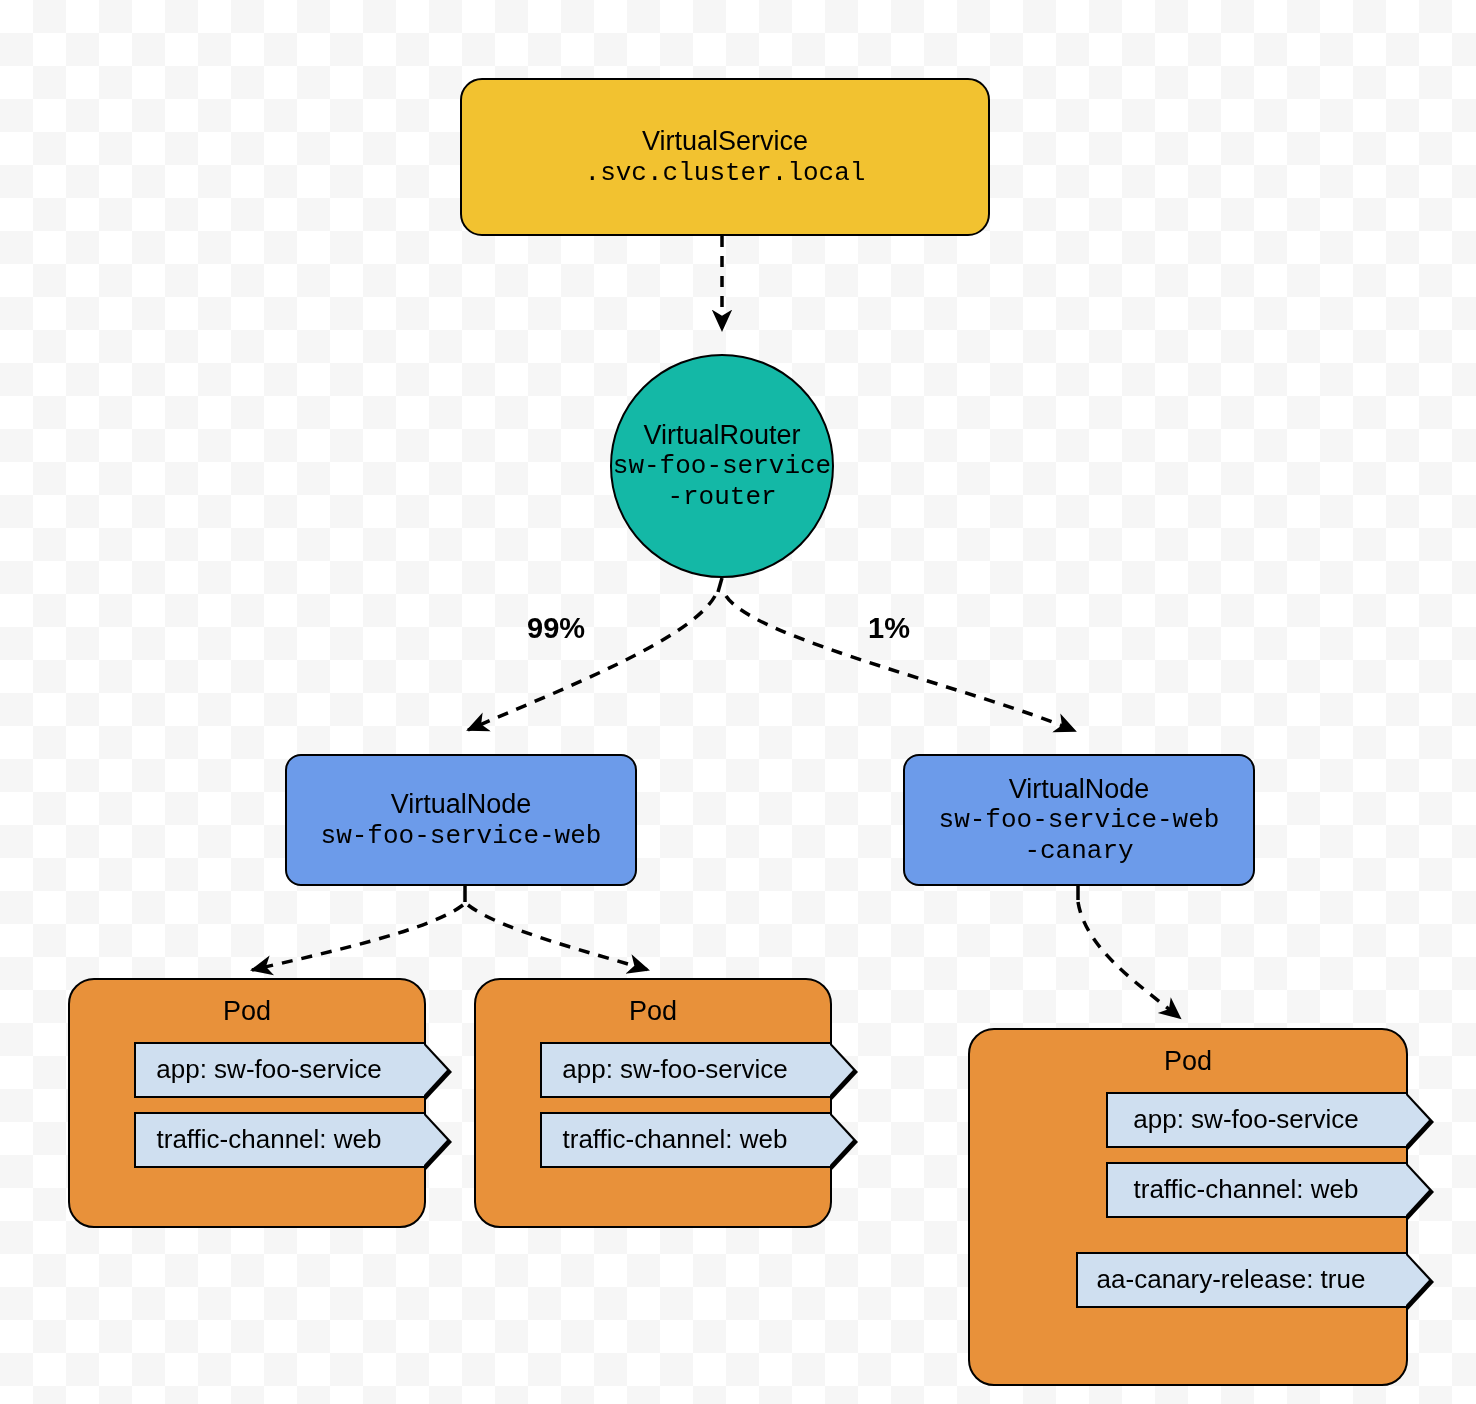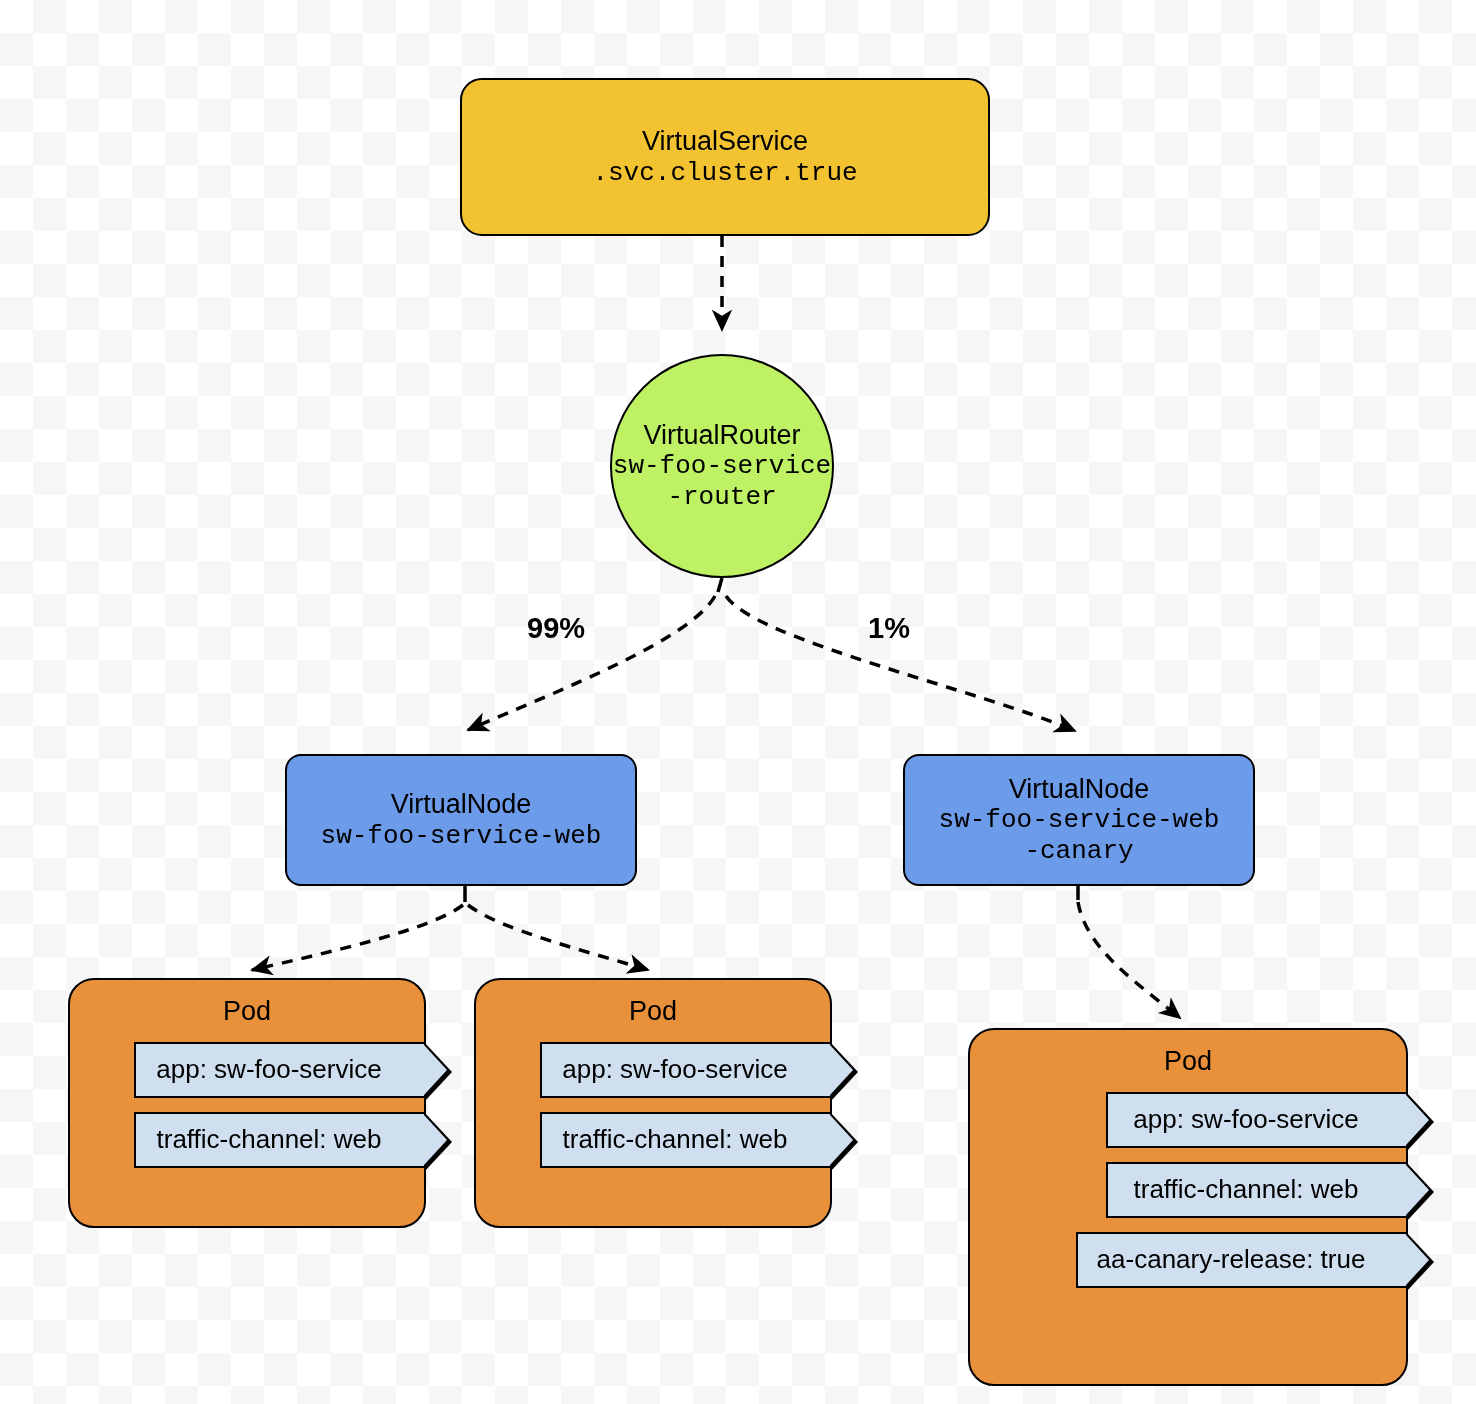--- a/index.html
+++ b/index.html
@@ -59,21 +59,21 @@
     font-size: 26px;
     white-space: pre;
   }
 
   .vservice {
     background: #f2c230;
     border-radius: 22px;
   }
 
   .vrouter {
-    background: #bef264;
+    background: #14b8a6;
     border-radius: 50%;
     text-align: center;
   }
 
   .vnode {
     background: #6c9bea;
     border-radius: 16px;
   }
 
   .pod {
@@ -193,21 +193,21 @@
     </g>
 
     <g>
       <path d="M 1078 886 L 1078 900" fill="none" stroke="#000000" stroke-width="3.5"></path>
       <path d="M 1078 902 C 1086 950 1140 985 1180 1018" fill="none" stroke="#000000" stroke-width="3.5" stroke-dasharray="11 9" marker-end="url(#arrowHead)"></path>
     </g>
   </svg>
 
   <div class="node vservice" style="left:460px; top:78px; width:530px; height:158px;">
     <div class="title">VirtualService</div>
-    <div class="sub">.svc.cluster.true</div>
+    <div class="sub">.svc.cluster.local</div>
   </div>
 
   <div class="node vrouter" style="left:610px; top:354px; width:224px; height:224px;">
     <div class="title">VirtualRouter</div>
     <div class="sub">sw-foo-service</div>
     <div class="sub">-router</div>
   </div>
 
   <div class="edge-label" style="left:527px; top:612px;">99%</div>
 
@@ -250,19 +250,19 @@
 
   <div class="node pod" style="left:968px; top:1028px; width:440px; height:358px;">
     <div class="title">Pod</div>
     <div class="taglist">
       <div class="tag" style="width:300px;">
         <span>app: sw-foo-service</span>
       </div>
       <div class="tag" style="width:300px;">
         <span>traffic-channel: web</span>
       </div>
-      <div class="tag" style="width:330px;">
+      <div class="tag" style="width:330px;margin-top:20px;">
         <span>aa-canary-release: true</span>
       </div>
     </div>
   </div>
 
 </div>
 
 </body></html>

